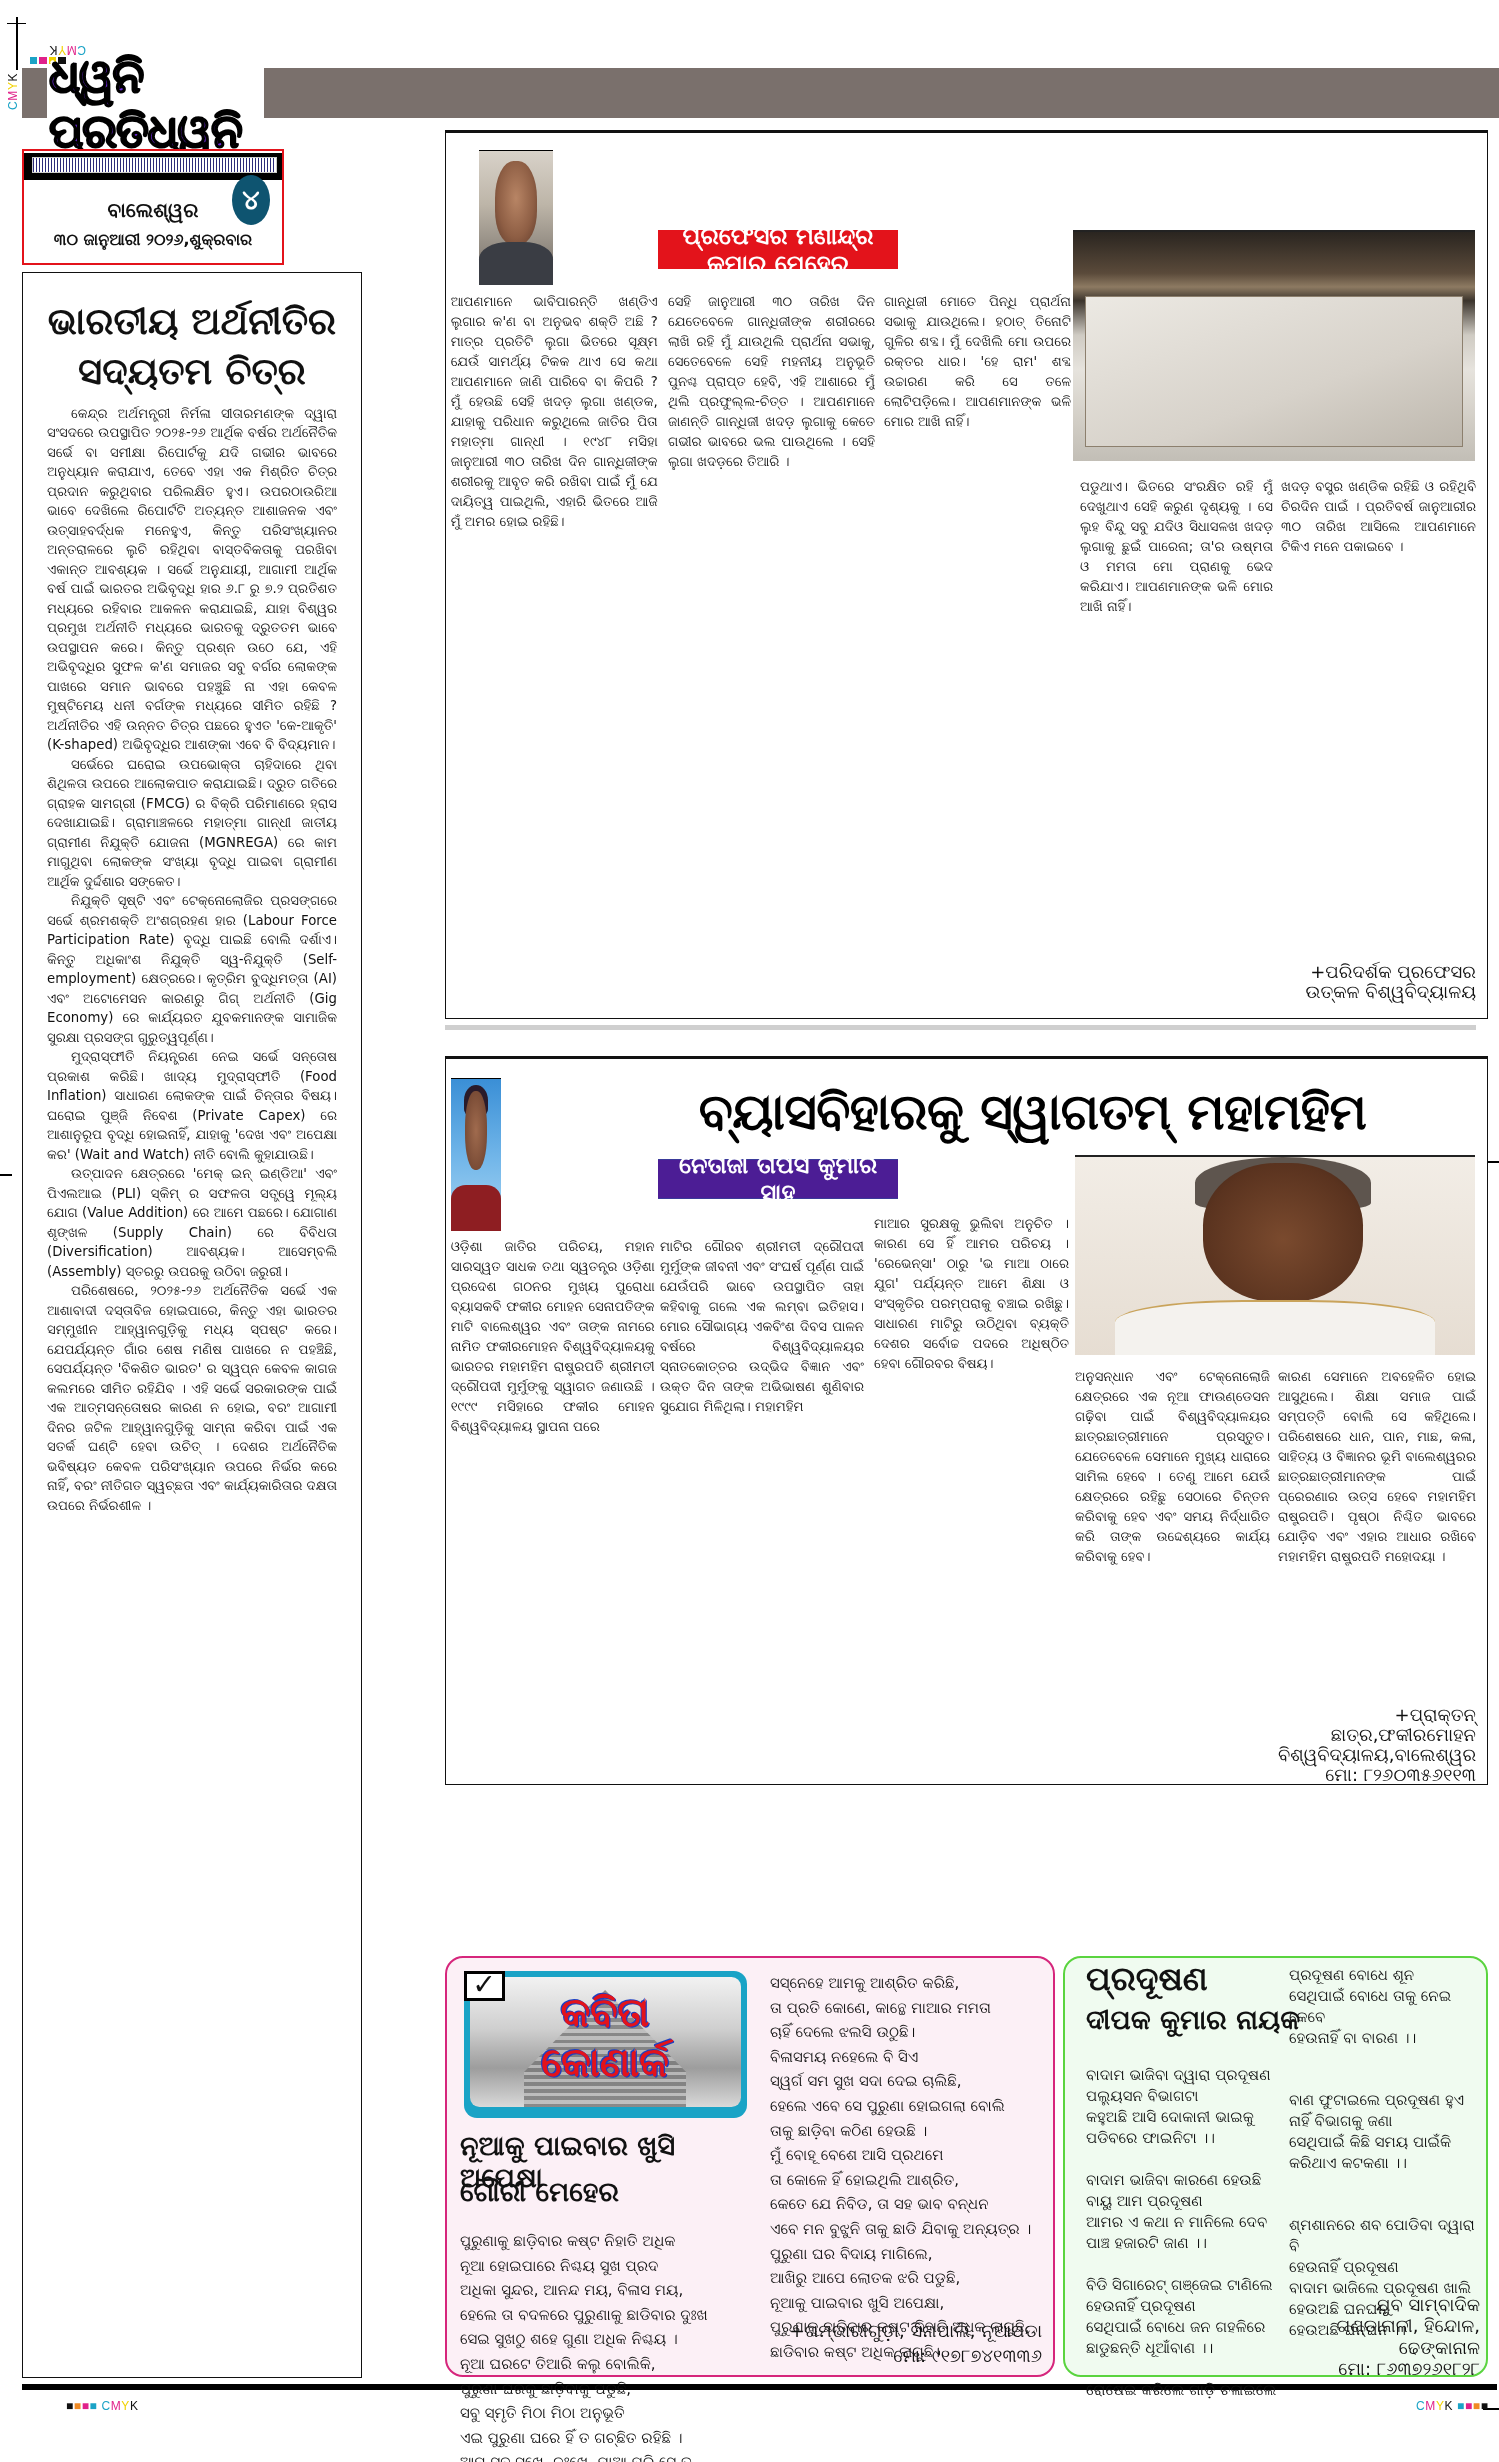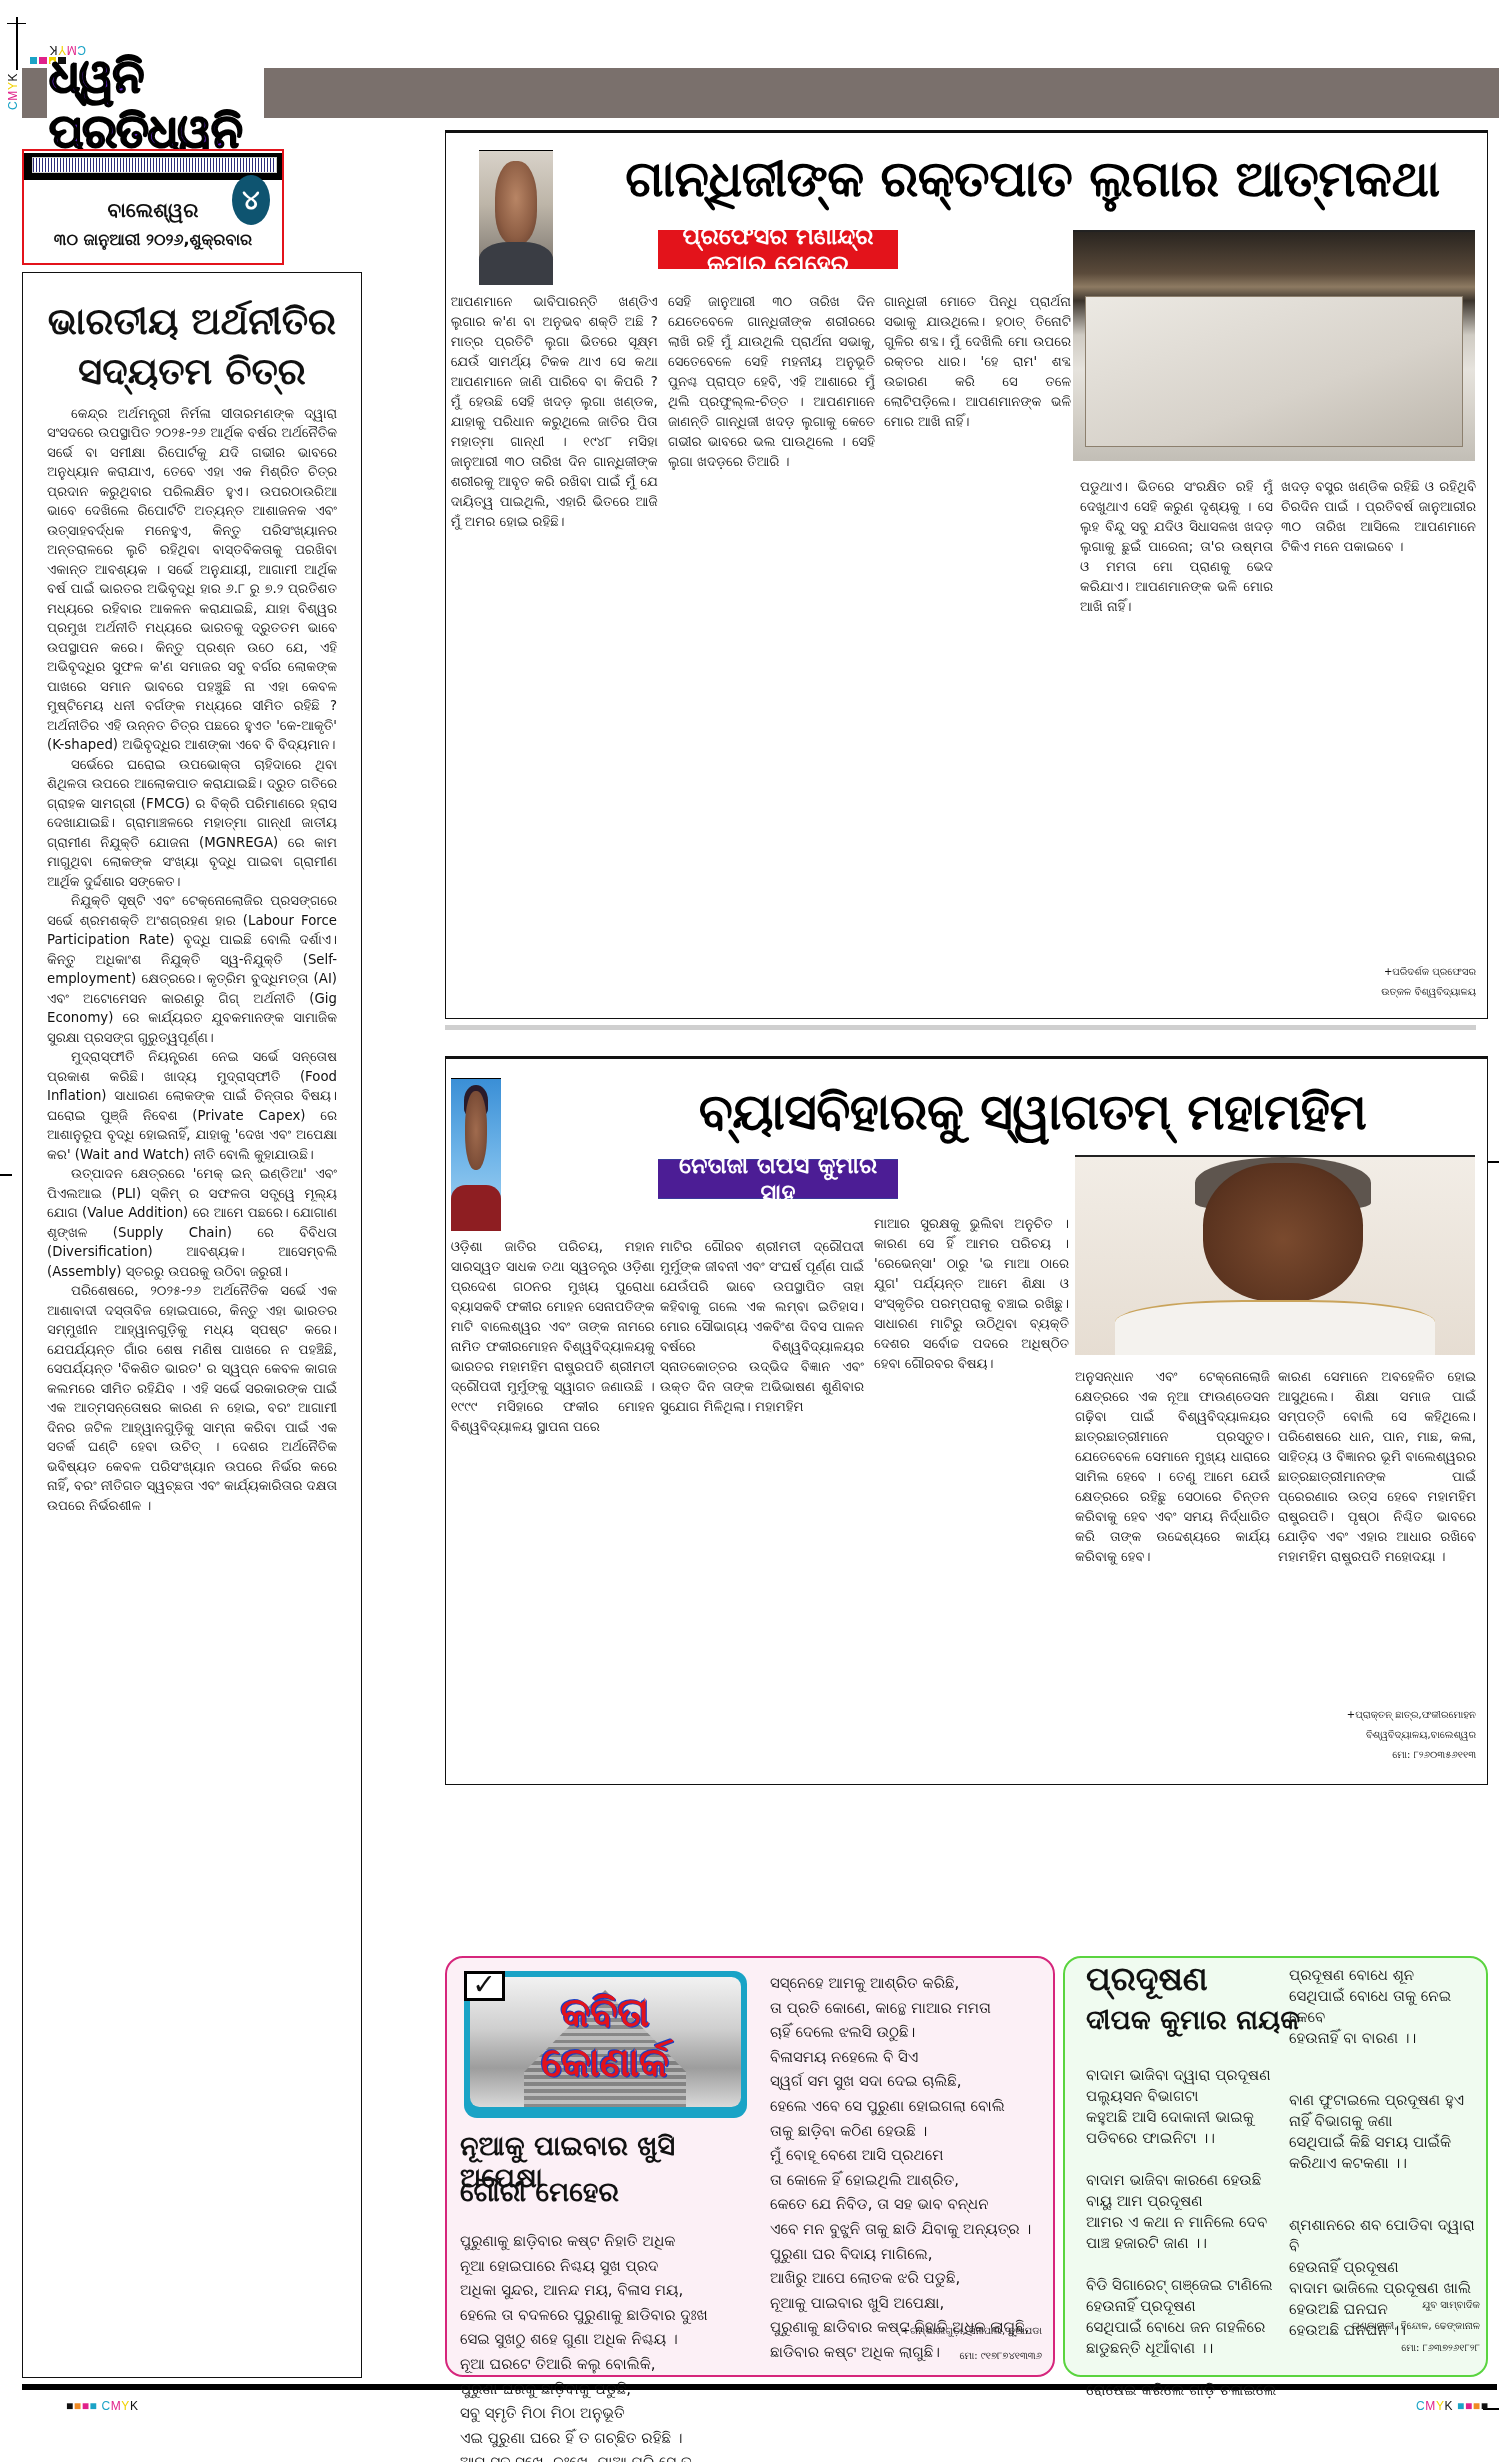--- a/index.html
+++ b/index.html
@@ -39,21 +39,21 @@
   .portrait { position: absolute; background: linear-gradient(180deg, #d8d2c9 0%, #bdb5a8 40%, #6d6761 100%); border-top: 1.8px solid #000; }
   .portrait .face { position: absolute; left: 22%; top: 8%; width: 56%; height: 62%; border-radius: 45% 45% 40% 40%; background: radial-gradient(ellipse at 50% 45%, #b88565 0%, #8e5e44 60%, #5e3a2a 100%); }
   .portrait .shirt { position: absolute; left: 0; right: 0; bottom: 0; height: 32%; background: #3a3d44; border-radius: 40% 40% 0 0; }
   .headline { position: absolute; font-weight: bold; color: #000; text-align: center; letter-spacing: -0.6px; }
   .byline-red { position: absolute; background: #e3131b; color: #fff; font-size: 24px; font-weight: bold; text-align: center; display:flex; align-items:center; justify-content:center; }
   .byline-blue { position: absolute; background: #4c1d95; color: #fff; font-size: 24px; font-weight: bold; text-align: center; display:flex; align-items:center; justify-content:center; border-top: 1.8px solid #3a3a9a; border-bottom: 1.8px solid #3a3a9a; }
   .col { position: absolute; font-size: 13.3px; line-height: 20px; text-align: justify; }
   .photo-cloth { position: absolute; border-top: 2.4px solid #222; background:
      linear-gradient(180deg, #2a2520 0%, #5a4a3a 18%, #8d7a62 24%, #3b342c 30%, #cfcbc3 45%, #e6e3dd 60%, #d4d0c8 80%, #c2beb6 100%); }
   .photo-cloth .frame { position:absolute; left:3%; right:3%; top: 28%; bottom: 6%; border: 1.8px solid #8c7f6d; background: linear-gradient(160deg,#ece9e3,#d7d2ca 60%, #bdb7ad); }
-  .signoff { position: absolute; font-size: 10px; line-height: 20px; text-align: right; }
+  .signoff { position: absolute; font-size: 18px; line-height: 20px; text-align: right; }
   .grey-rule { position: absolute; height: 5.3px; background: #cfcfcf; }
 
   
   .vyasa { position: absolute; left: 445px; top: 1056px; width: 1043px; height: 729px; border: 1.8px solid #111; border-top-width: 3px; }
   .portrait2 { position: absolute; background: linear-gradient(180deg, #3a8fd6 0%, #75b8ea 55%, #a9d6f3 100%); border-top: 1.8px solid #000; overflow: hidden; }
   .portrait2 .face { position: absolute; left: 28%; top: 8%; width: 44%; height: 52%; border-radius: 45%; background: radial-gradient(ellipse at 50% 50%, #a06b4e 0%, #7a4c36 70%, #4a2d20 100%); }
   .portrait2 .hair { position: absolute; left: 26%; top: 4%; width: 48%; height: 20%; border-radius: 50% 50% 20% 20%; background: #2a1b2a; }
   .portrait2 .shirt { position: absolute; left: 0; right: 0; bottom: 0; height: 30%; background: #8e1e22; border-radius: 30% 30% 0 0; }
   .photo-president { position: absolute; border-top: 2.4px solid #222; background: linear-gradient(180deg, #f2ede6 0%, #e6ddd2 100%); overflow: hidden; }
   .photo-president .head { position: absolute; left: 32%; top: 3%; width: 40%; height: 70%; border-radius: 45%; background: radial-gradient(ellipse at 50% 55%, #7a4a2e 0%, #5a331f 70%, #3d2418 100%); }
@@ -133,21 +133,20 @@
     <p>ପରିଶେଷରେ, ୨୦୨୫-୨୬ ଅର୍ଥନୈତିକ ସର୍ଭେ ଏକ ଆଶାବାଦୀ ଦସ୍ତାବିଜ ହୋଇପାରେ, କିନ୍ତୁ ଏହା ଭାରତର ସମ୍ମୁଖୀନ ଆହ୍ୱାନଗୁଡ଼ିକୁ ମଧ୍ୟ ସ୍ପଷ୍ଟ କରେ। ଯେପର୍ଯ୍ୟନ୍ତ ଗାଁର ଶେଷ ମଣିଷ ପାଖରେ ନ ପହଞ୍ଚିଛି, ସେପର୍ଯ୍ୟନ୍ତ 'ବିକଶିତ ଭାରତ' ର ସ୍ୱପ୍ନ କେବଳ କାଗଜ କଲମରେ ସୀମିତ ରହିଯିବ । ଏହି ସର୍ଭେ ସରକାରଙ୍କ ପାଇଁ ଏକ ଆତ୍ମସନ୍ତୋଷର କାରଣ ନ ହୋଇ, ବରଂ ଆଗାମୀ ଦିନର ଜଟିଳ ଆହ୍ୱାନଗୁଡ଼ିକୁ ସାମ୍ନା କରିବା ପାଇଁ ଏକ ସତର୍କ ଘଣ୍ଟି ହେବା ଉଚିତ୍ । ଦେଶର ଅର୍ଥନୈତିକ ଭବିଷ୍ୟତ କେବଳ ପରିସଂଖ୍ୟାନ ଉପରେ ନିର୍ଭର କରେ ନାହିଁ, ବରଂ ନୀତିଗତ ସ୍ୱଚ୍ଛତା ଏବଂ କାର୍ଯ୍ୟକାରିତାର ଦକ୍ଷତା ଉପରେ ନିର୍ଭରଶୀଳ ।</p>
   </div>
 </div>
 <div class="rule-bottom" style="left:22px; top:2384px; width:1475px;"></div>
 
 <div class="gandhi">
   <div class="portrait" style="left:33px; top:16.6px; width:74px; height:135px;">
     <div class="face"></div>
       <div class="shirt"></div>
   </div>
-  <div class="headline" style="left:142px; top:16.6px; width:889px; font-size:50px;">ଗାନ୍ଧିଜୀଙ୍କ ରକ୍ତପାତ ଲୁଗାର ଆତ୍ମକଥା</div>
   <div class="byline-red" style="left:212px; top:97px; width:240px; height:39px;">ପ୍ରଫେସର ମଣୀନ୍ଦ୍ର କୁମାର ମେହେର</div>
   <div class="photo-cloth" style="left:627px; top:97px; width:402px; height:231px;">
       <div class="frame"></div>
     </div>
 
   <div class="col" style="left:4.7px; top:159px; width:207px; height:699px; overflow:hidden;">ଆପଣମାନେ ଭାବିପାରନ୍ତି ଖଣ୍ଡିଏ ଲୁଗାର କ'ଣ ବା ଅନୁଭବ ଶକ୍ତି ଅଛି ? ମାତ୍ର ପ୍ରତିଟି ଲୁଗା ଭିତରେ ସୂକ୍ଷ୍ମ ଯେଉଁ ସାମର୍ଥ୍ୟ ଟିକକ ଥାଏ ସେ କଥା ଆପଣମାନେ ଜାଣି ପାରିବେ ବା କିପରି ? ମୁଁ ହେଉଛି ସେହି ଖଦଡ଼ ଲୁଗା ଖଣ୍ଡକ, ଯାହାକୁ ପରିଧାନ କରୁଥିଲେ ଜାତିର ପିତା ମହାତ୍ମା ଗାନ୍ଧୀ । ୧୯୪୮ ମସିହା ଜାନୁଆରୀ ୩୦ ତାରିଖ ଦିନ ଗାନ୍ଧିଜୀଙ୍କ ଶରୀରକୁ ଆବୃତ କରି ରଖିବା ପାଇଁ ମୁଁ ଯେ ଦାୟିତ୍ୱ ପାଇଥିଲି, ଏହାରି ଭିତରେ ଆଜି ମୁଁ ଅମର ହୋଇ ରହିଛି।</div>
   <div class="col" style="left:222px; top:159px; width:207px; height:699px; overflow:hidden;">ସେହି ଜାନୁଆରୀ ୩୦ ତାରିଖ ଦିନ ଯେତେବେଳେ ଗାନ୍ଧିଜୀଙ୍କ ଶରୀରରେ ଲାଖି ରହି ମୁଁ ଯାଉଥିଲି ପ୍ରାର୍ଥନା ସଭାକୁ, ସେତେବେଳେ ସେହି ମହନୀୟ ଅନୁଭୂତି ପୁନଶ୍ଚ ପ୍ରାପ୍ତ ହେବି, ଏହି ଆଶାରେ ମୁଁ ଥିଲି ପ୍ରଫୁଲ୍ଲ-ଚିତ୍ତ । ଆପଣମାନେ ଜାଣନ୍ତି ଗାନ୍ଧିଜୀ ଖଦଡ଼ ଲୁଗାକୁ କେତେ ଗଭୀର ଭାବରେ ଭଲ ପାଉଥିଲେ । ସେହି ଲୁଗା ଖଦଡ଼ରେ ତିଆରି ।</div>
   <div class="col" style="left:438px; top:159px; width:187px; height:699px; overflow:hidden;">ଗାନ୍ଧିଜୀ ମୋତେ ପିନ୍ଧି ପ୍ରାର୍ଥନା ସଭାକୁ ଯାଉଥିଲେ। ହଠାତ୍ ତିନୋଟି ଗୁଳିର ଶବ୍ଦ। ମୁଁ ଦେଖିଲି ମୋ ଉପରେ ରକ୍ତର ଧାର। 'ହେ ରାମ' ଶବ୍ଦ ଉଚ୍ଚାରଣ କରି ସେ ତଳେ ଲୋଟିପଡ଼ିଲେ। ଆପଣମାନଙ୍କ ଭଳି ମୋର ଆଖି ନାହିଁ।</div>
   <div class="col" style="left:634px; top:344px; width:193px; height:521px; overflow:hidden;">ପଡୁଥାଏ। ଭିତରେ ସଂରକ୍ଷିତ ରହି ମୁଁ ଦେଖୁଥାଏ ସେହି କରୁଣ ଦୃଶ୍ୟକୁ । ସେ ଲୁହ ବିନ୍ଦୁ ସବୁ ଯଦିଓ ସିଧାସଳଖ ଖଦଡ଼ ଲୁଗାକୁ ଛୁଇଁ ପାରେନା; ତା'ର ଉଷ୍ମତା ଓ ମମତା ମୋ ପ୍ରାଣକୁ ଭେଦ କରିଯାଏ। ଆପଣମାନଙ୍କ ଭଳି ମୋର ଆଖି ନାହିଁ।</div>
   <div class="col" style="left:835px; top:344px; width:195px; height:426px; overflow:hidden;">ଖଦଡ଼ ବସ୍ତ୍ର ଖଣ୍ଡିକ ରହିଛି ଓ ରହିଥିବି ଚିରଦିନ ପାଇଁ । ପ୍ରତିବର୍ଷ ଜାନୁଆରୀର ୩୦ ତାରିଖ ଆସିଲେ ଆପଣମାନେ ଟିକିଏ ମନେ ପକାଇବେ ।</div>

